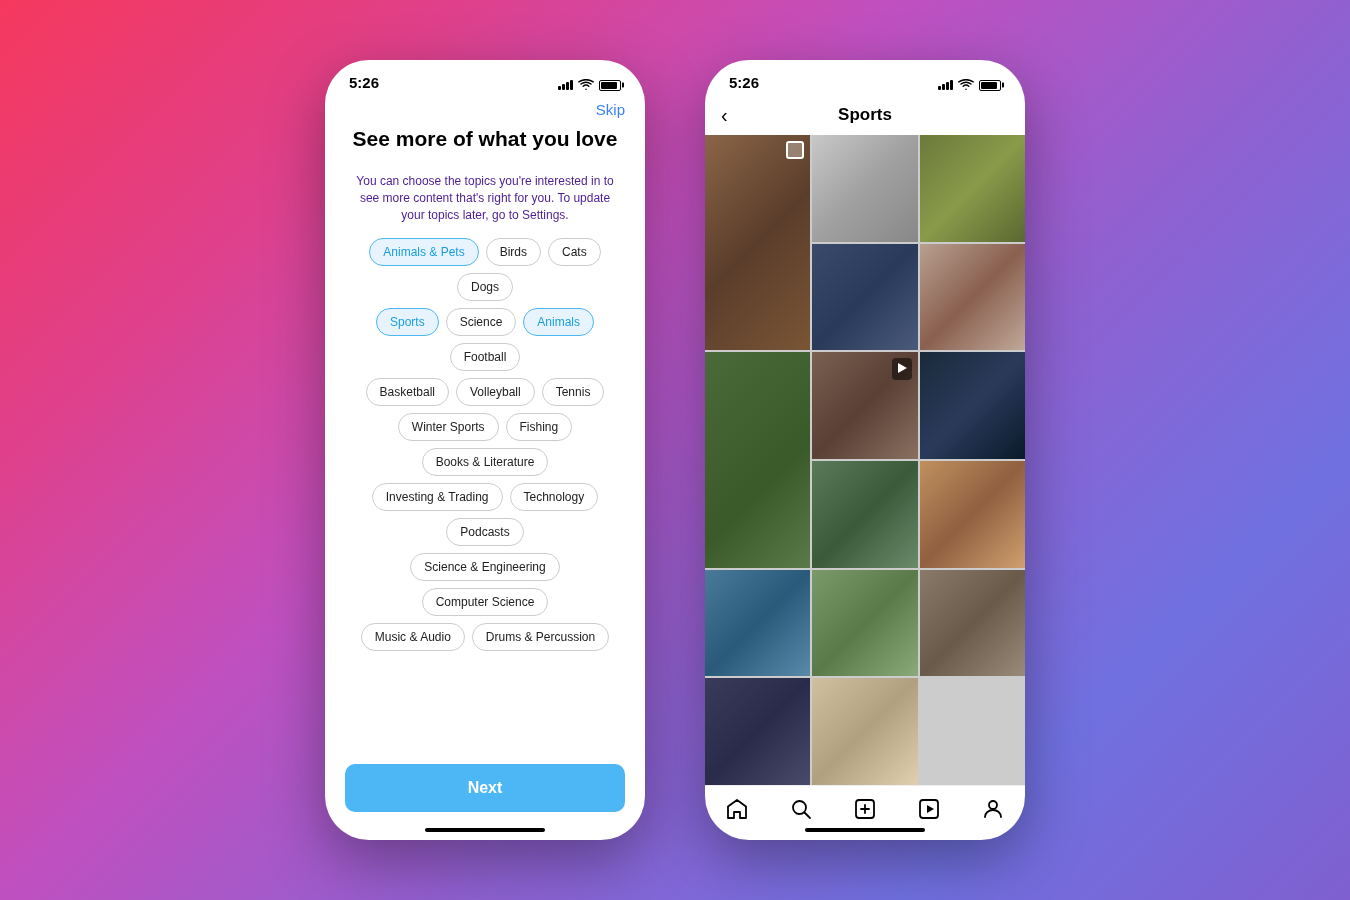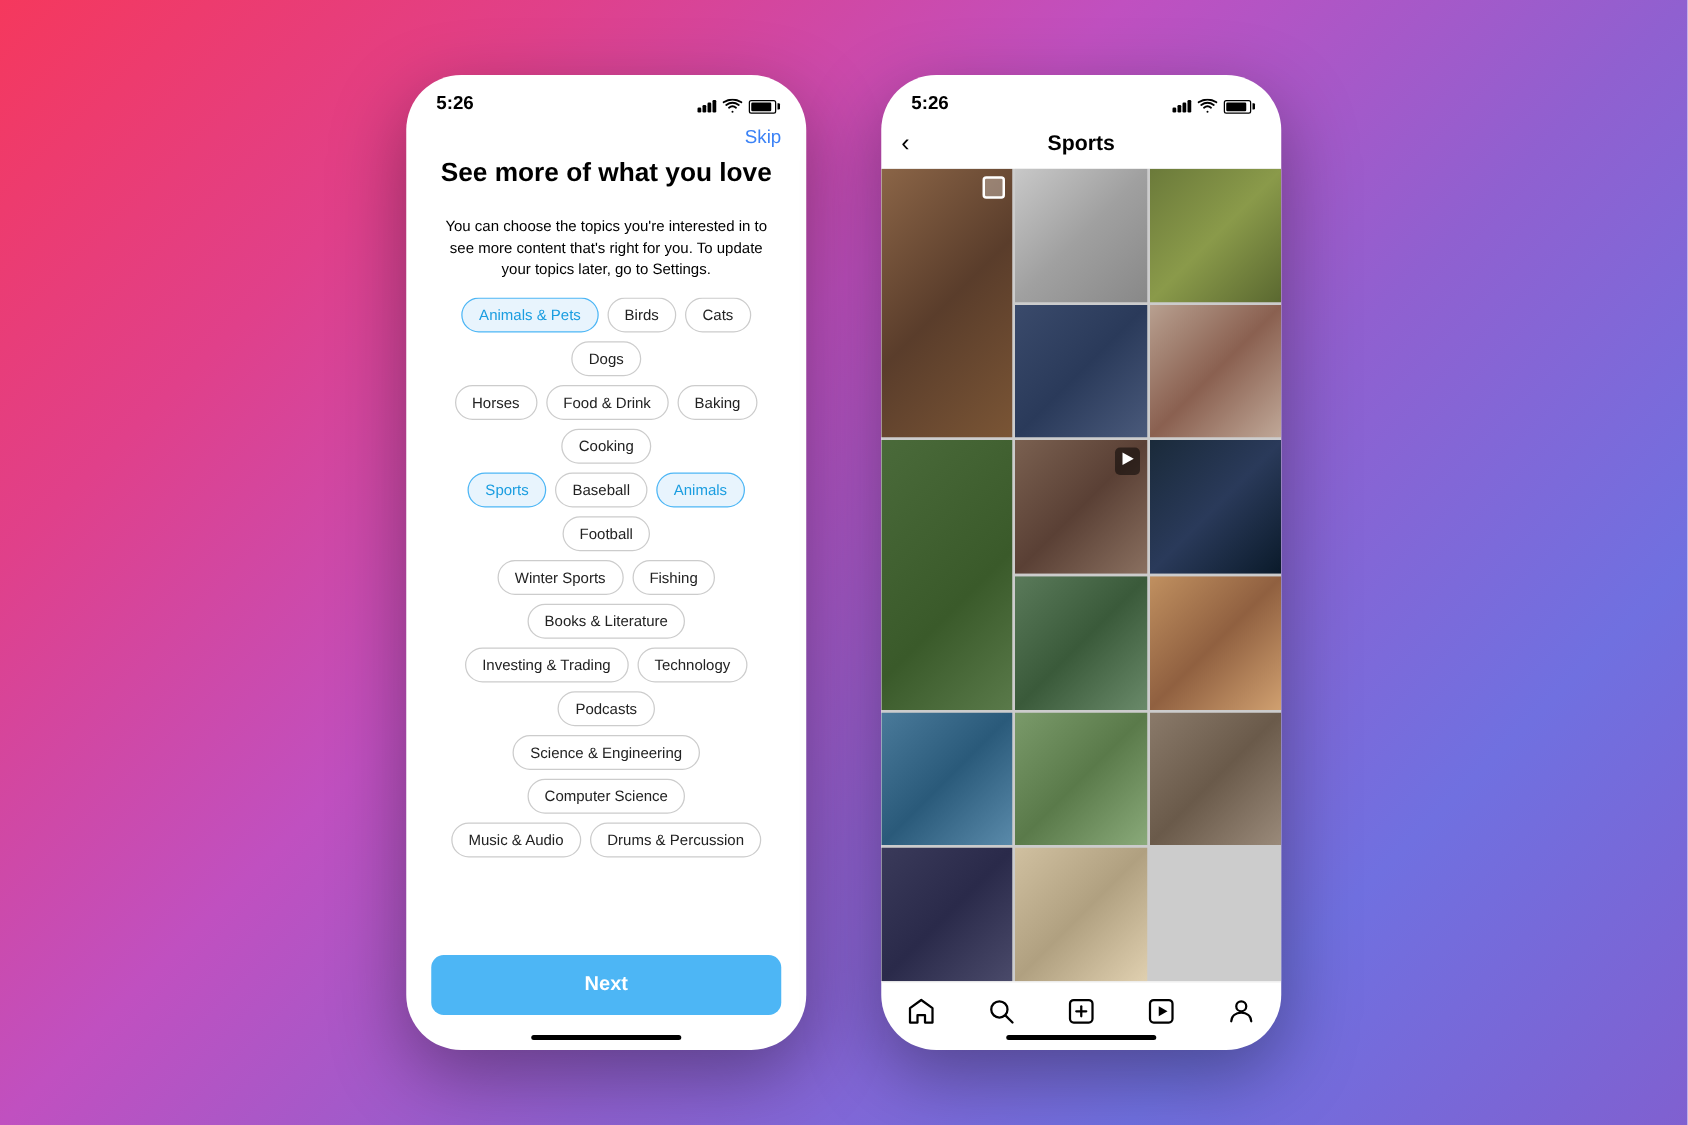--- a/index.html
+++ b/index.html
@@ -107,21 +107,21 @@
     .phone1-title {
       font-size: 21px;
       font-weight: 700;
       text-align: center;
       color: #000;
       margin-bottom: 22px;
       line-height: 1.2;
     }
     .phone1-subtitle {
       font-size: 12px;
-      color: #000000;
+      color: #4c1d95;
       text-align: center;
       line-height: 1.4;
       margin-bottom: 14px;
       padding: 0 10px;
     }
     .tags-container {
       flex: 1;
       overflow: hidden;
       display: flex;
       flex-direction: column;
@@ -323,34 +323,33 @@
 
     <div class="tags-container">
 
       <div class="tags-row">
         <span class="tag selected">Animals &amp; Pets</span>
         <span class="tag">Birds</span>
         <span class="tag">Cats</span>
         <span class="tag">Dogs</span>
       </div>
 
-      <div class="tags-row">
-        <span class="tag">Horses</span>
-        <span class="tag">Food &amp; Drink</span>
-        <span class="tag">Baking</span>
-        <span class="tag">Cooking</span>
-      </div>
 
       <div class="tags-row">
         <span class="tag selected">Sports</span>
-        <span class="tag">Baseball</span>
+        <span class="tag">Science</span>
         <span class="tag selected">Animals</span>
         <span class="tag">Football</span>
       </div>
 
+      <div class="tags-row">
+        <span class="tag">Basketball</span>
+        <span class="tag">Volleyball</span>
+        <span class="tag">Tennis</span>
+      </div>
 
       <div class="tags-row">
         <span class="tag">Winter Sports</span>
         <span class="tag">Fishing</span>
         <span class="tag">Books &amp; Literature</span>
       </div>
 
 
 
       <div class="tags-row">

